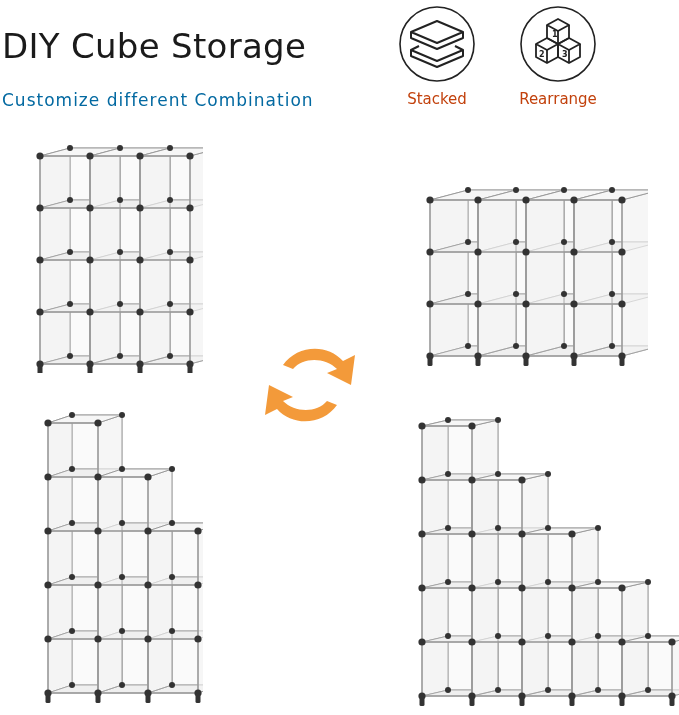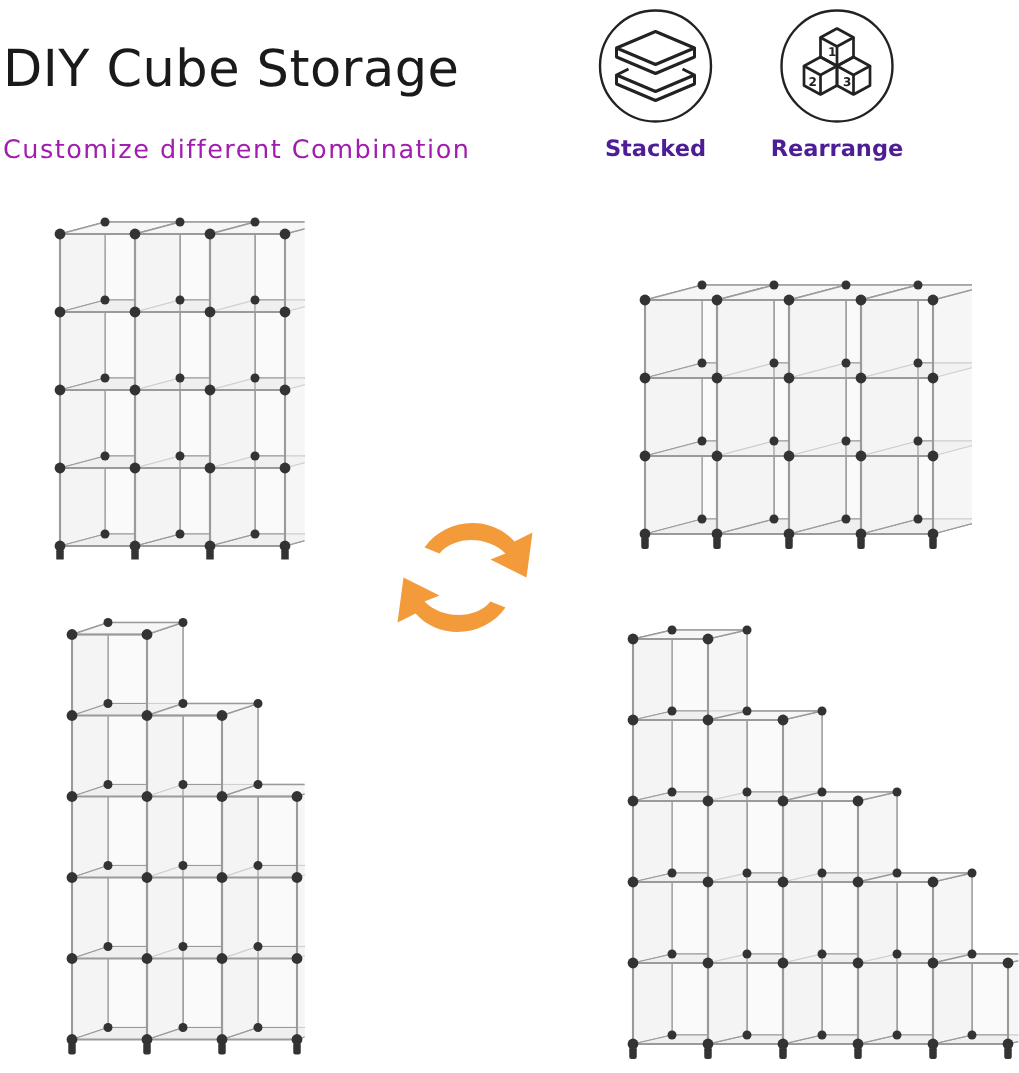--- a/index.html
+++ b/index.html
@@ -1,21 +1,21 @@
 <!DOCTYPE html>
 <html><head>
 <meta charset="utf-8">
 <style>
   html, body { margin: 0; padding: 0; background: #ffffff; }
   body { width: 679px; height: 715px; position: relative; overflow: hidden; font-family: "DejaVu Sans", sans-serif; }
   .title { position: absolute; left: 2px; top: 26px; font-size: 34px; color: #1a1a1a; font-family: "DejaVu Sans", sans-serif; letter-spacing: 0.3px; }
-  .subtitle { position: absolute; left: 2px; top: 90px; font-size: 17px; color: #a21caf; letter-spacing: 1px; font-family: "DejaVu Sans", sans-serif; }
+  .subtitle { position: absolute; left: 2px; top: 90px; font-size: 17px; color: #0369a1; letter-spacing: 1px; font-family: "DejaVu Sans", sans-serif; }
   .feature { position: absolute; top: 4px; width: 100px; text-align: center; }
   .feature svg { display: block; margin: 0 auto; }
-  .feature .label { font-size: 15px; color: #4c1d95; margin-top: 6px; font-family: "DejaVu Sans", sans-serif; font-weight: bold; }
+  .feature .label { font-size: 15px; color: #c2410c; margin-top: 6px; font-family: "DejaVu Sans", sans-serif; }
   .product { position: absolute; }
   .swap { position: absolute; left: 255px; top: 335px; }
 </style>
 </head>
 <body>
 
 <div class="title">DIY Cube Storage</div>
 <div class="subtitle">Customize different Combination</div>
 
 <div class="feature" style="left:387px;">

